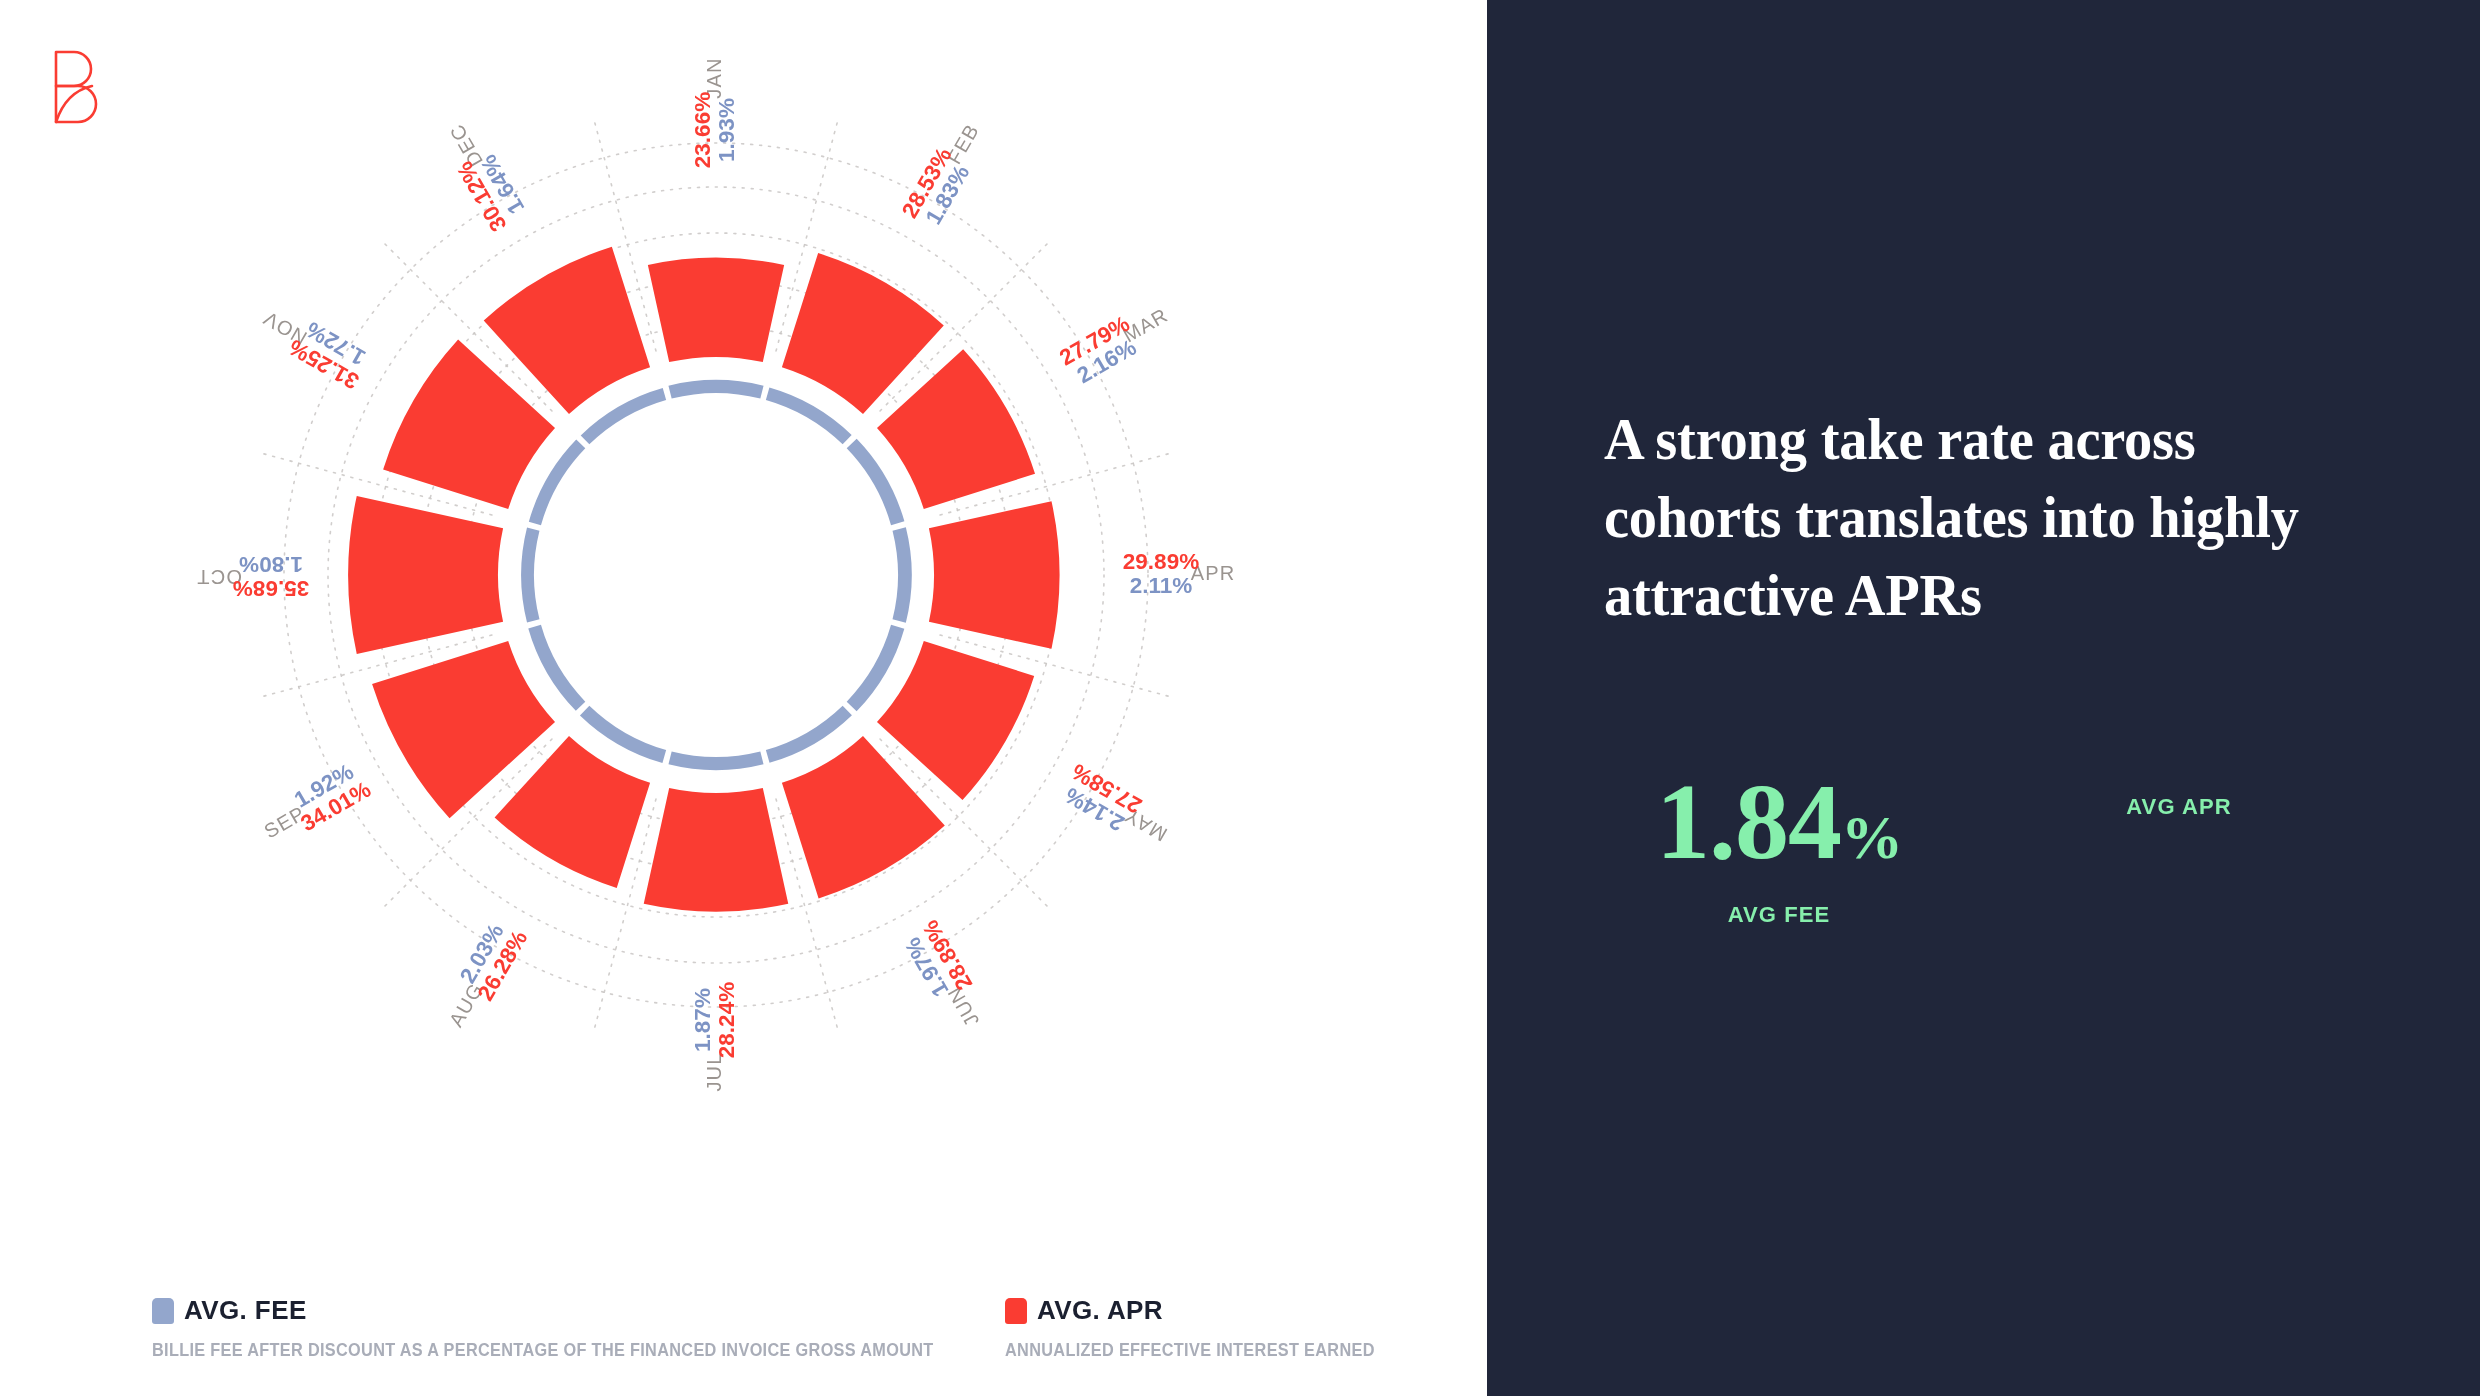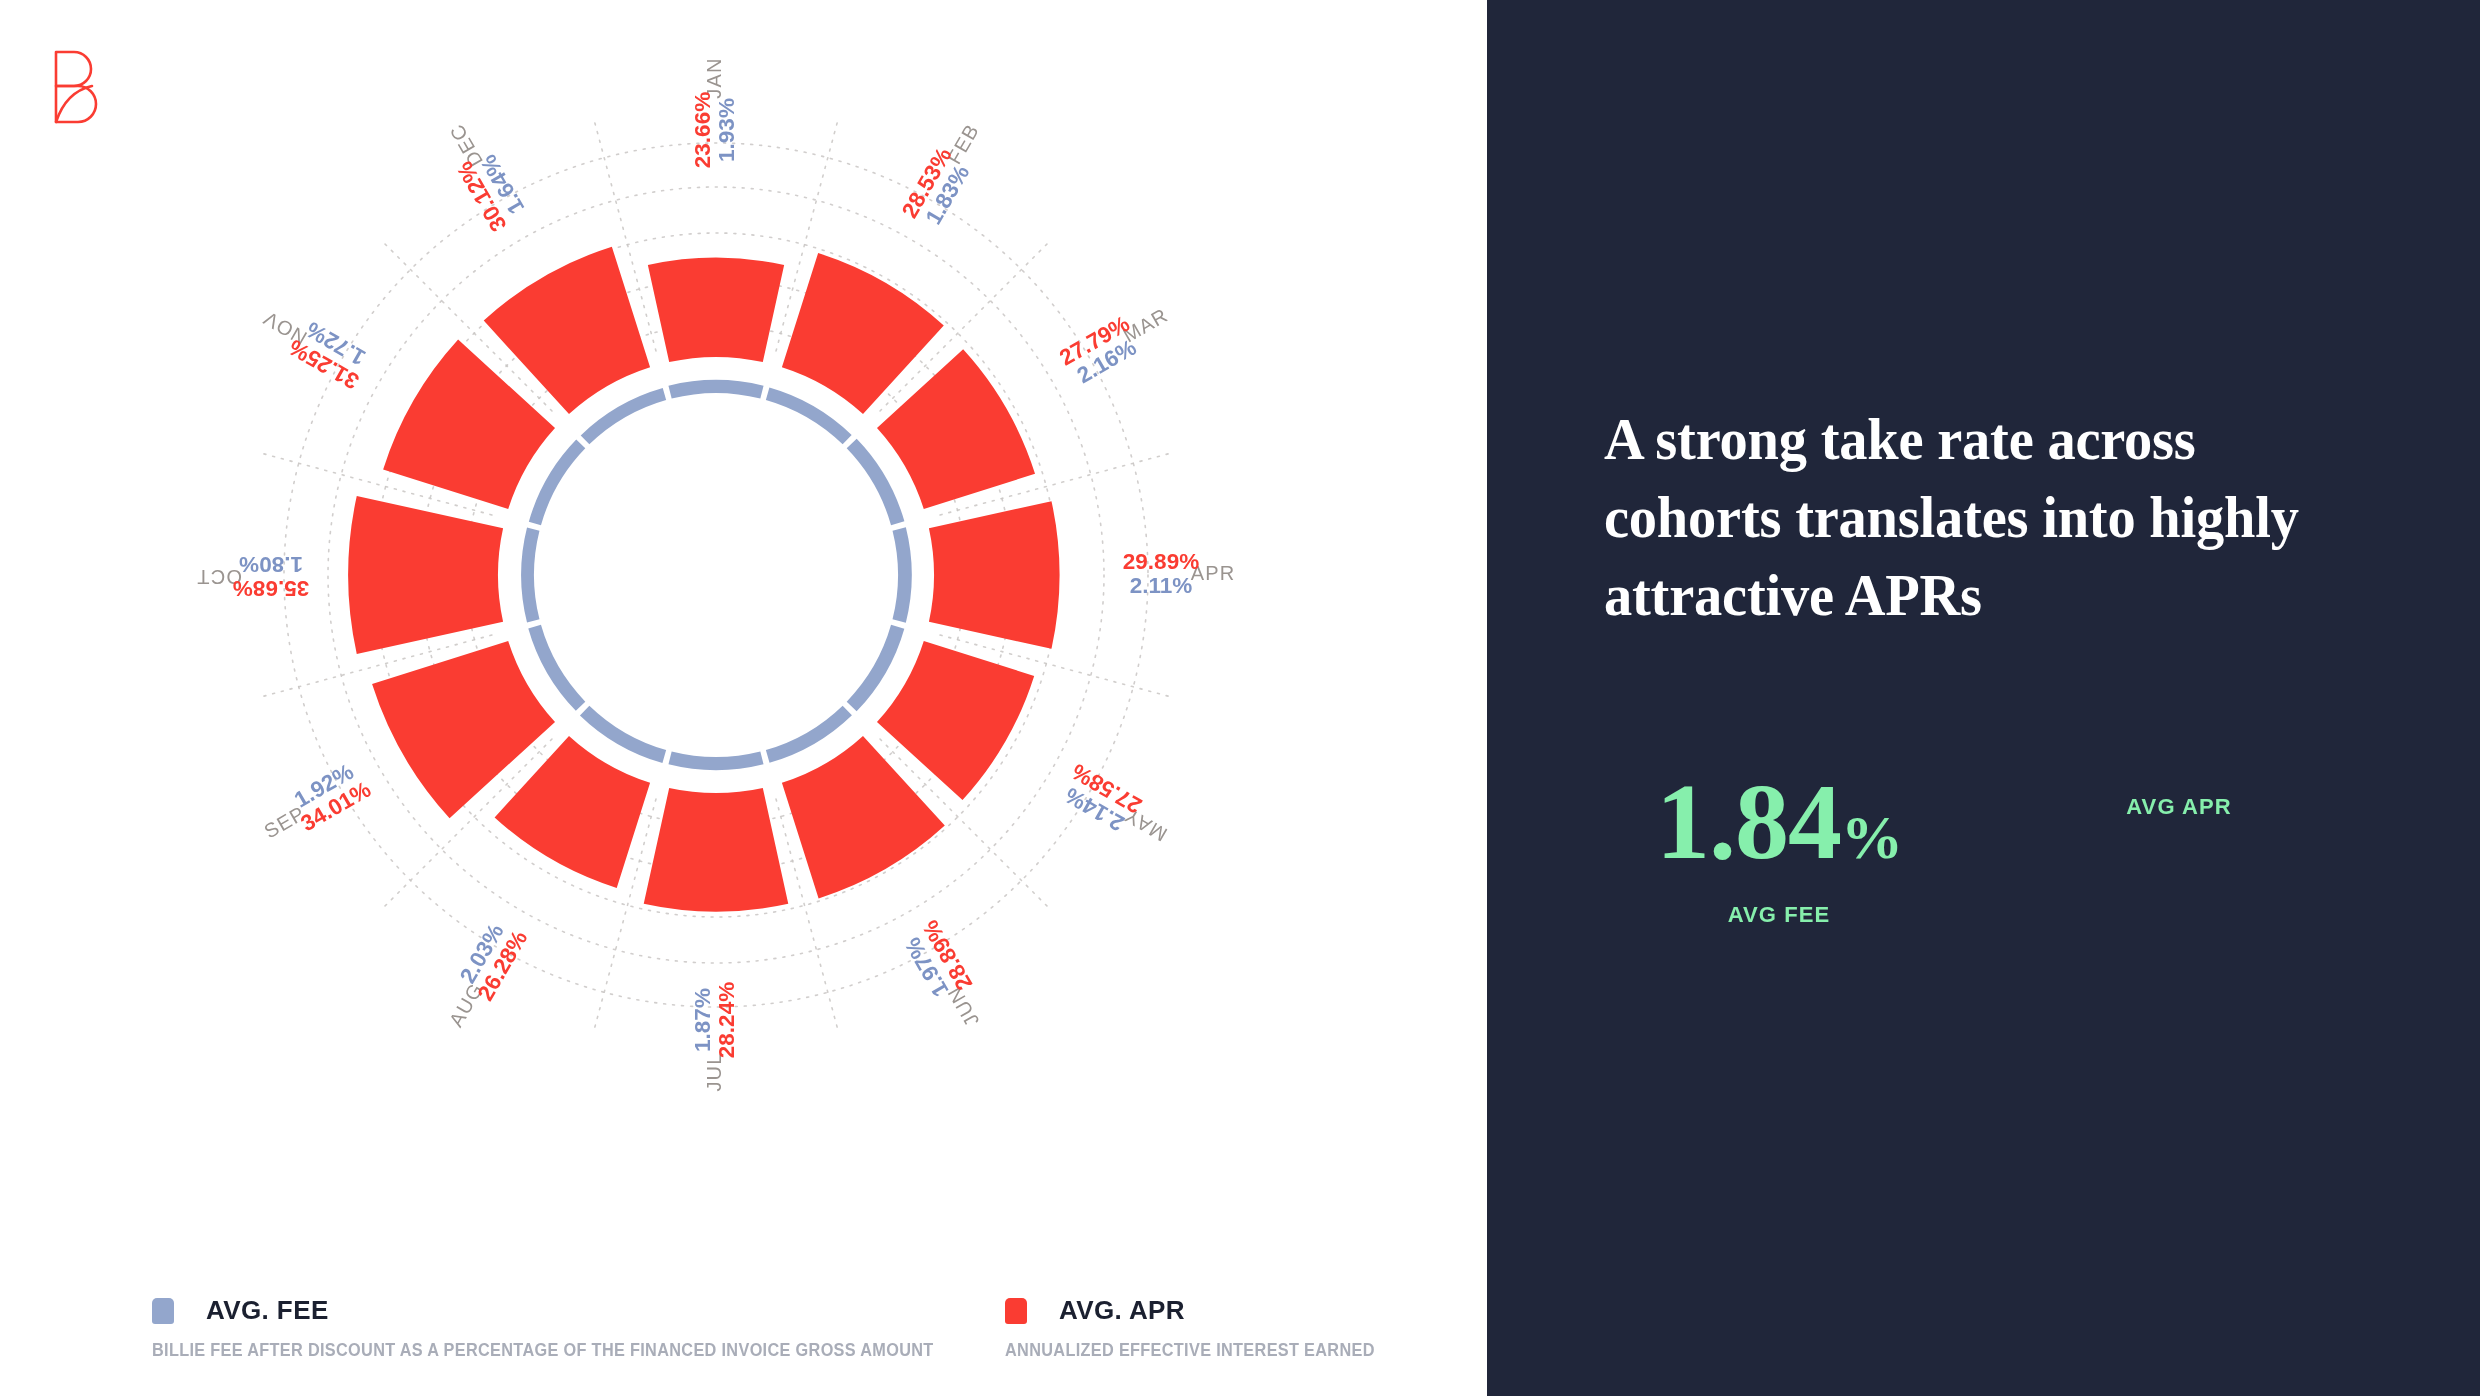--- a/index.html
+++ b/index.html
@@ -33,21 +33,21 @@
   #polar-svg { display: block; width: 1487px; height: 1230px; }
 
   
   #legend {
     position: absolute; left: 0; top: 1295px;
     width: 1487px; height: 100px;
   }
   .legend-block { position: absolute; top: 0; }
   #legend-fee  { left: 152px; }
   #legend-apr  { left: 963px; margin-left: 42px; }
-  .legend-head { display: flex; align-items: center; gap: 32px; }
+  .legend-head { display: flex; align-items: center; gap: 10px; }
   .legend-swatch {
     width: 22px; height: 26px;
     border-radius: 5px 5px 3px 3px;
   }
   .legend-swatch.fee { background: #93a6cc; }
   .legend-swatch.apr { background: #fa3c32; }
   .legend-title {
     font-family: "Liberation Sans", sans-serif;
     font-weight: 700; font-size: 26px; letter-spacing: .4px;
     color: #1b2030;

